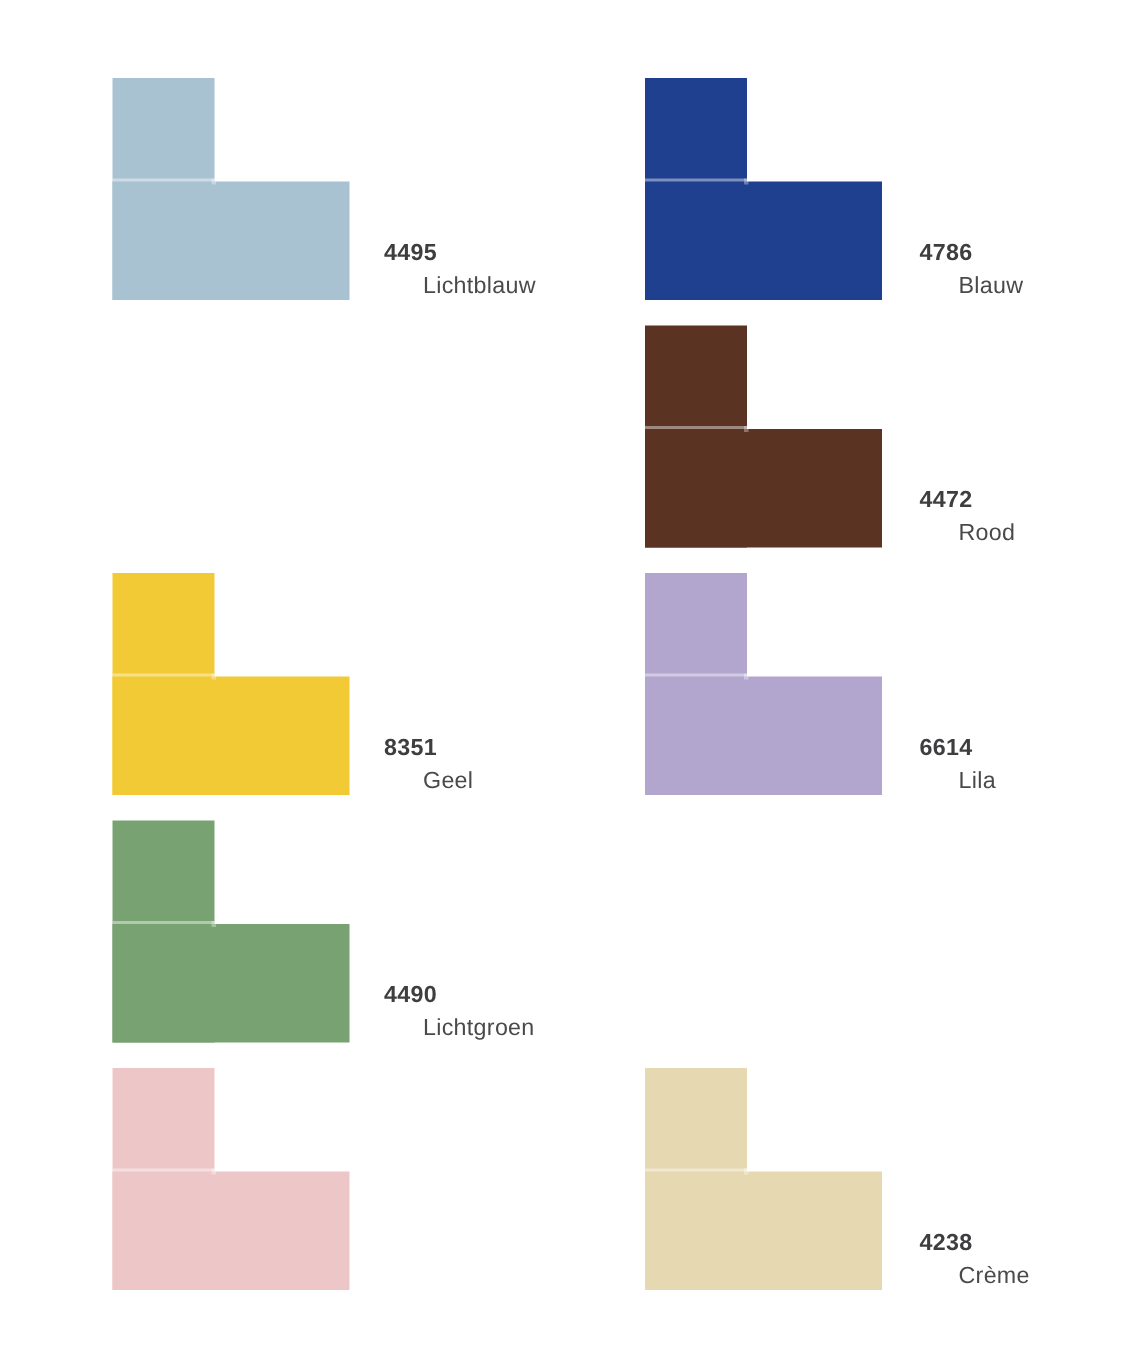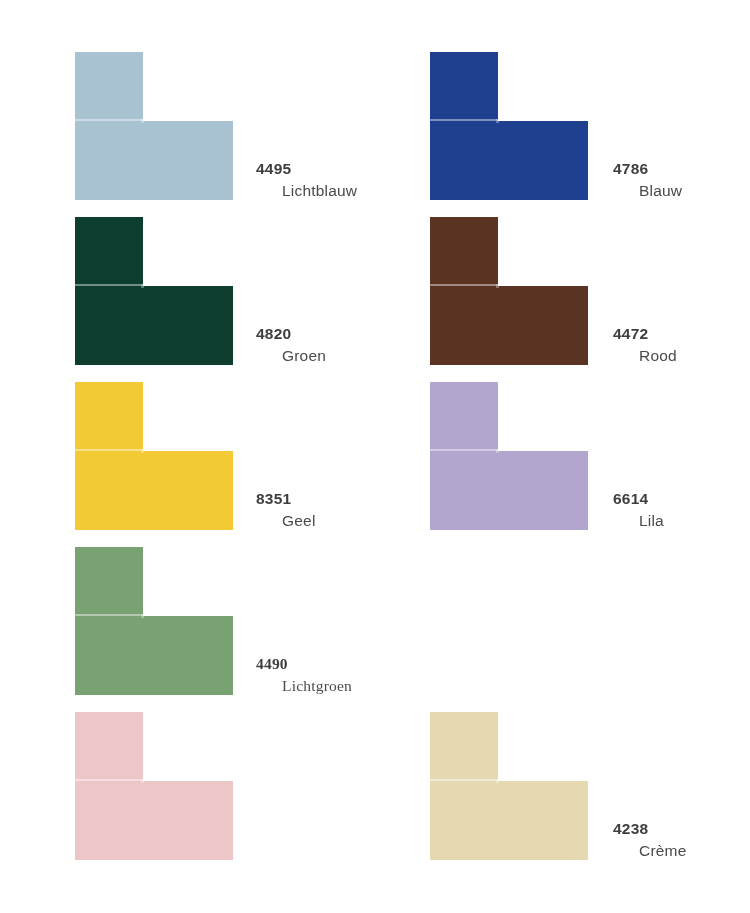--- a/index.html
+++ b/index.html
@@ -31,21 +31,21 @@
     height: 150px;
   }
 
   
   .col-left  { left: 75px;  width: 330px; padding-left: 39px; }
   .col-right { left: 430px; width: 384px; }
 
   .row-1 { top: 52px; }
   .row-2 { top: 217px; }
   .row-3 { top: 382px; }
-  .row-4 { top: 547px; font-family: Liberation Serif, serif; }
+  .row-4 { top: 547px; }
   .row-5 { top: 712px; }
 
   
   .sample {
     position: absolute;
     left: 0;
     top: 0;
     height: 148px;
   }
   .col-left .sample  { width: 158px; }
@@ -136,32 +136,20 @@
       <div class="bar-horz"></div>
       <div class="seam-horz"></div>
       <div class="seam-diag"></div>
     </div>
     <div class="label-block">
       <div class="label-code">4786</div>
       <div class="label-name">Blauw</div>
     </div>
   </div>
 
-  <div class="swatch-row col-left row-2">
-    <div class="sample" style="color: rgb(12, 61, 46);">
-      <div class="bar-vert"></div>
-      <div class="bar-horz"></div>
-      <div class="seam-horz"></div>
-      <div class="seam-diag"></div>
-    </div>
-    <div class="label-block">
-      <div class="label-code">4820</div>
-      <div class="label-name">Groen</div>
-    </div>
-  </div>
 
   <div class="swatch-row col-right row-2">
     <div class="sample" style="color: rgb(91, 51, 35);">
       <div class="bar-vert"></div>
       <div class="bar-horz"></div>
       <div class="seam-horz"></div>
       <div class="seam-diag"></div>
     </div>
     <div class="label-block">
       <div class="label-code">4472</div>

